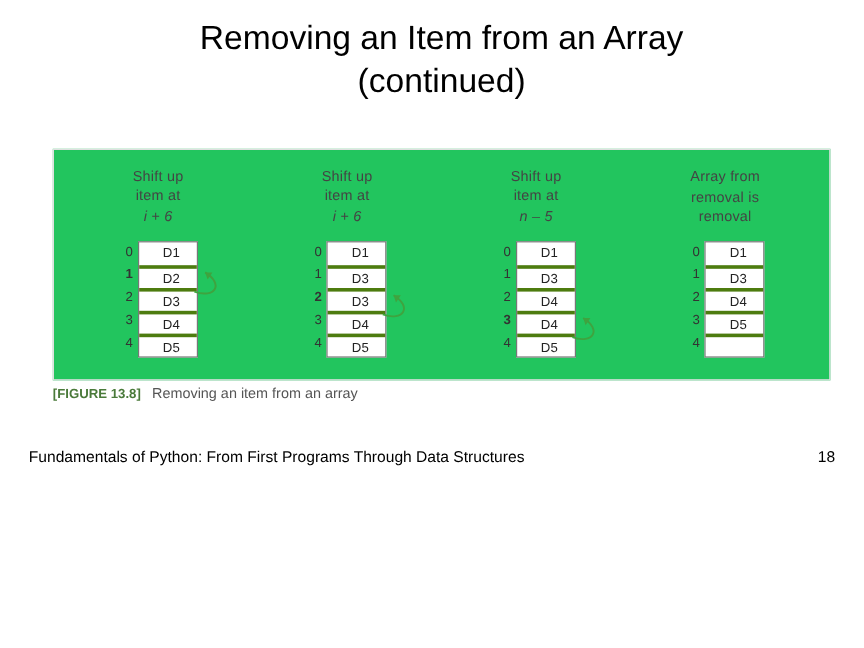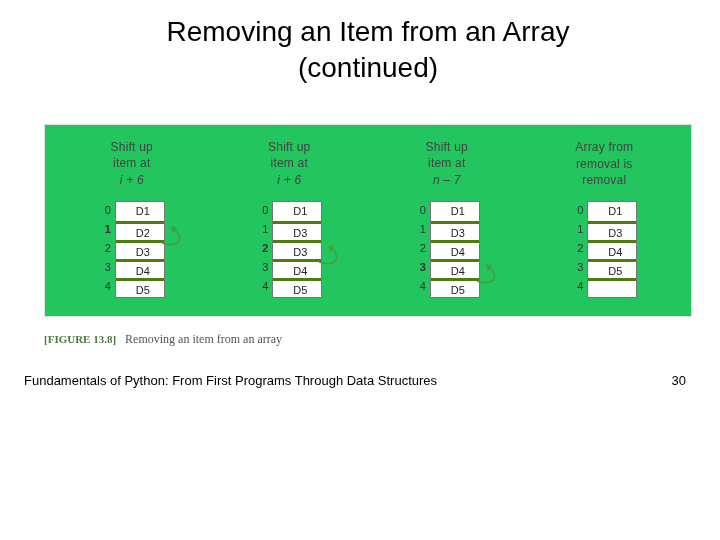--- a/index.html
+++ b/index.html
@@ -99,34 +99,33 @@
     width: 40px;
     height: 40px;
     pointer-events: none;
   }
   .arrow svg { width: 100%; height: 100%; overflow: visible; }
   .arrow path { fill: none; stroke: #3fa33f; stroke-width: 1.6; }
   .arrow .head { fill: #3fa33f; stroke: none; }
 
   .caption {
     width: 648px;
-    margin: 15px auto 0 auto;
+    margin: 4px auto 0 auto;
     font-size: 12px;
     color: #555;
-    font-family: Liberation Serif, serif;
   }
   .caption .tag {
     color: #4a7a3a;
     font-weight: 600;
     font-size: 11px;
     margin-right: 6px;
   }
   .footer {
     position: absolute;
-    left: 24px; right: 34px; bottom: 20px;
+    left: 24px; right: 24px; bottom: 20px;
     display: flex;
     justify-content: space-between;
     font-size: 13px;
     color: #000;
   }
 </style>
 </head>
 <body>
 
 <div class="slide">
@@ -196,21 +195,21 @@
               <polygon class="head" points="12,8 18,8 14,14"></polygon>
             </svg>
           </div>
         </div>
       </div>
 
       <div class="col">
         <div class="col-header">
           <span class="hdr-line">Shift up</span>
           <span class="hdr-line">item at</span>
-          <span class="hdr-expr">n – 7</span>
+          <span class="hdr-expr">n – 5</span>
         </div>
         <div class="array-wrap">
           <div class="indices">
             <div class="idx">0</div>
             <div class="idx">1</div>
             <div class="idx">2</div>
             <div class="idx bold">3</div>
             <div class="idx">4</div>
           </div>
           <div class="cells">
@@ -256,16 +255,16 @@
     </div>
   </div>
 
   <div class="caption">
     <span class="tag">[FIGURE 13.8]</span>
     <span>Removing an item from an array</span>
   </div>
 
   <div class="footer">
     <span>Fundamentals of Python: From First Programs Through Data Structures</span>
-    <span>30</span>
+    <span>18</span>
   </div>
 
 </div>
 
 </body></html>

